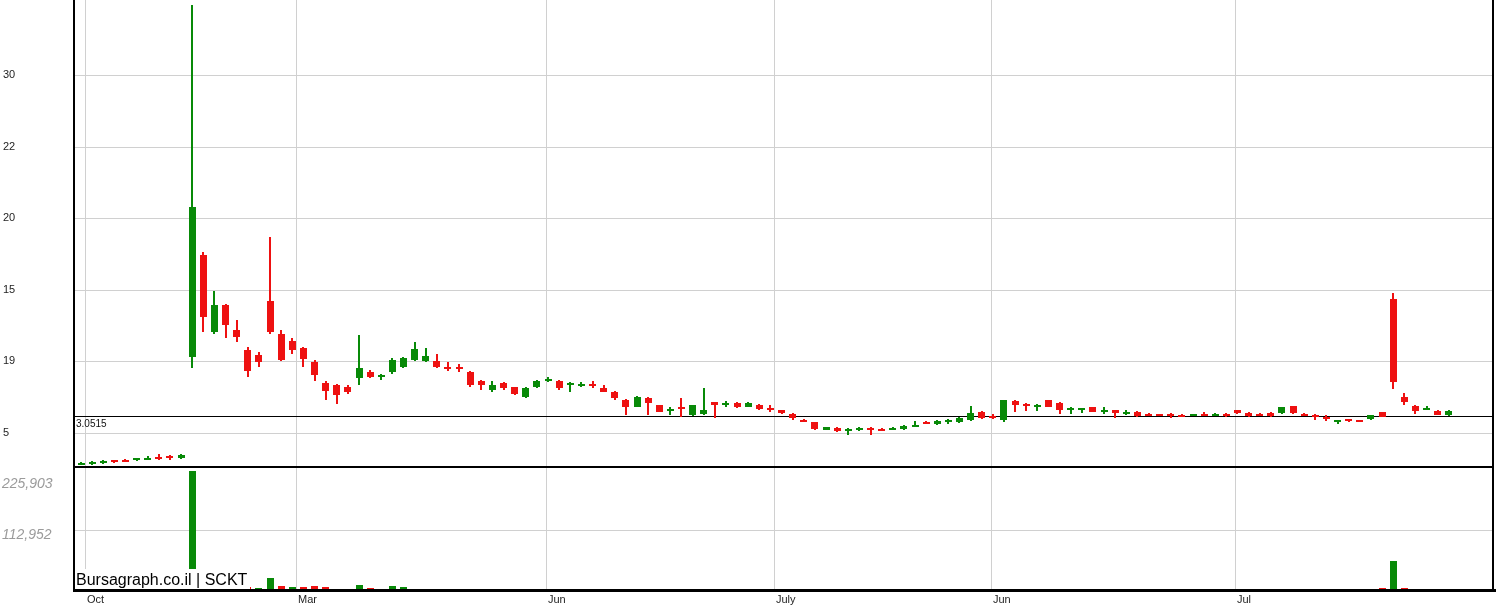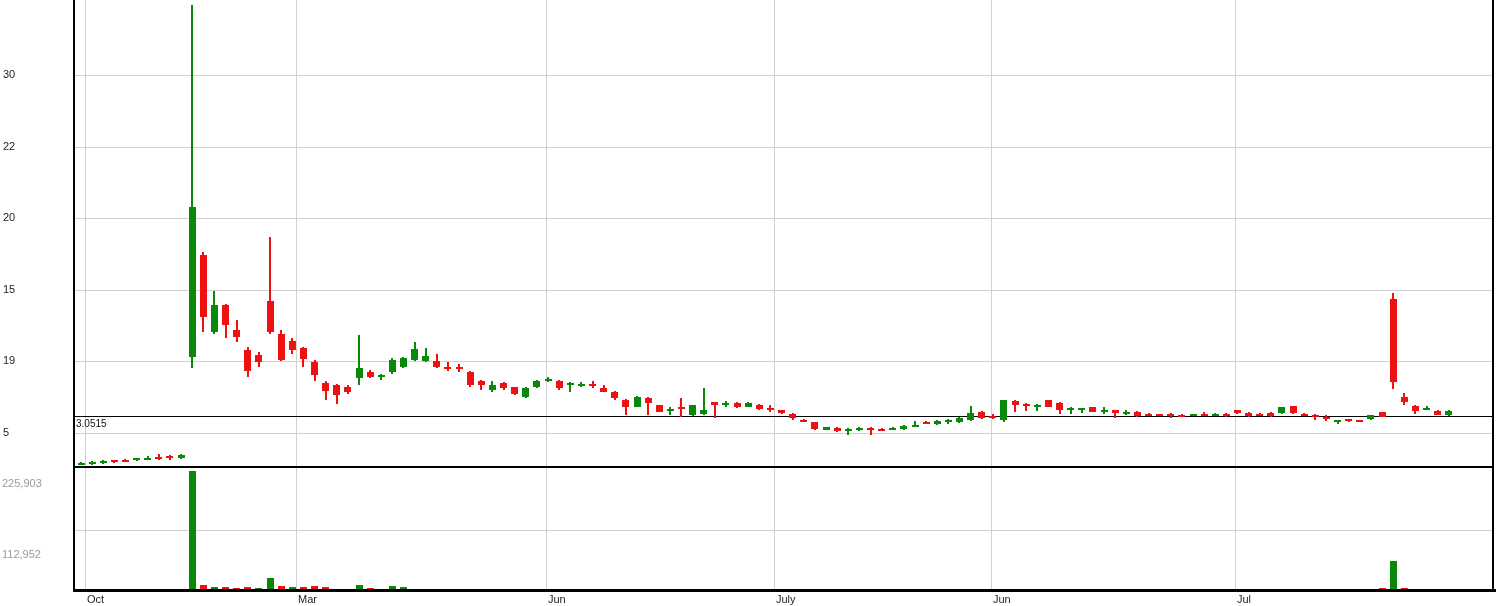--- a/index.html
+++ b/index.html
@@ -3,21 +3,21 @@
 <meta charset="utf-8">
 <style>
   html,body{margin:0;padding:0;background:#fff;}
   .screen{position:relative;width:1496px;height:606px;background:#ffffff;overflow:hidden;
           font-family:"Liberation Sans",sans-serif;}
   .abs{position:absolute;}
   .gridline-h{position:absolute;height:1px;background:#d0d0d0;}
   .gridline-v{position:absolute;width:1px;background:#d0d0d0;}
   .axisline{position:absolute;background:#000;}
   .tick-label{position:absolute;font-size:11px;color:#1e1e1e;white-space:nowrap;line-height:13px;}
-  .vol-label{position:absolute;font-size:11px;color:#9b9b9b;white-space:nowrap;line-height:13px;}
+  .vol-label{position:absolute;font-size:14px;color:#9b9b9b;white-space:nowrap;line-height:13px;font-style:italic;}
   .month-label{position:absolute;font-size:11px;color:#1e1e1e;white-space:nowrap;line-height:12px;}
   .candle-wick{position:absolute;width:2px;}
   .candle-body{position:absolute;width:7px;}
   .vbar{position:absolute;width:7px;}
   .lastprice-line{position:absolute;height:1px;background:#000;}
   .lastprice-label{position:absolute;font-size:10px;color:#111;line-height:12px;}
   .watermark{position:absolute;left:76px;top:569px;font-size:16px;color:#000;
              background:#fff;line-height:21px;padding:0 3px 0 0;z-index:6;white-space:nowrap;}
 </style>
 </head>
@@ -32,21 +32,21 @@
       <div class="gridline-h" style="left: 75px; top: 218px; width: 1418px; background: rgb(208, 208, 208);"></div>
       <div class="tick-label" style="left: 3px; top: 211px; color: rgb(30, 30, 30);">20</div>
       <div class="gridline-h" style="left: 75px; top: 289.5px; width: 1418px; background: rgb(208, 208, 208);"></div>
       <div class="tick-label" style="left: 3px; top: 282.5px; color: rgb(30, 30, 30);">15</div>
       <div class="gridline-h" style="left: 75px; top: 361px; width: 1418px; background: rgb(208, 208, 208);"></div>
       <div class="tick-label" style="left: 3px; top: 354px; color: rgb(30, 30, 30);">19</div>
       <div class="gridline-h" style="left: 75px; top: 432.5px; width: 1418px; background: rgb(208, 208, 208);"></div>
       <div class="tick-label" style="left: 3px; top: 425.5px; color: rgb(30, 30, 30);">5</div>
       <div class="gridline-h" style="left: 75px; top: 530px; width: 1418px; background: rgb(208, 208, 208);"></div>
       <div class="vol-label" style="left: 2px; top: 477px; color: rgb(155, 155, 155);">225,903</div>
-      <div class="vol-label" style="left: 2px; top: 548px; color: rgb(155, 155, 155);">112,952</div>
+      <div class="vol-label" style="left: 2px; top: 528px; color: rgb(155, 155, 155);">112,952</div>
       <div class="gridline-v" style="left: 85px; top: 0px; height: 589px; background: rgb(208, 208, 208);"></div>
       <div class="month-label" style="left: 87px; top: 593px; color: rgb(30, 30, 30);">Oct</div>
       <div class="gridline-v" style="left: 296px; top: 0px; height: 589px; background: rgb(208, 208, 208);"></div>
       <div class="month-label" style="left: 298px; top: 593px; color: rgb(30, 30, 30);">Mar</div>
       <div class="gridline-v" style="left: 546px; top: 0px; height: 589px; background: rgb(208, 208, 208);"></div>
       <div class="month-label" style="left: 548px; top: 593px; color: rgb(30, 30, 30);">Jun</div>
       <div class="gridline-v" style="left: 774px; top: 0px; height: 589px; background: rgb(208, 208, 208);"></div>
       <div class="month-label" style="left: 776px; top: 593px; color: rgb(30, 30, 30);">July</div>
       <div class="gridline-v" style="left: 991px; top: 0px; height: 589px; background: rgb(208, 208, 208);"></div>
       <div class="month-label" style="left: 993px; top: 593px; color: rgb(30, 30, 30);">Jun</div>
@@ -318,18 +318,19 @@
       <div class="candle-wick" style="left: 1425.52px; top: 406.045px; height: 4.29px; background: rgb(8, 138, 8); z-index: 3;"></div>
       <div class="candle-body" style="left: 1423.02px; top: 407.904px; height: 2px; background: rgb(8, 138, 8); z-index: 4;"></div>
       <div class="candle-wick" style="left: 1436.64px; top: 410.335px; height: 5.005px; background: rgb(238, 17, 17); z-index: 3;"></div>
       <div class="candle-body" style="left: 1434.14px; top: 411.05px; height: 3.575px; background: rgb(238, 17, 17); z-index: 4;"></div>
       <div class="candle-wick" style="left: 1447.76px; top: 410.335px; height: 5.72px; background: rgb(8, 138, 8); z-index: 3;"></div>
       <div class="candle-body" style="left: 1445.26px; top: 411.05px; height: 4.29px; background: rgb(8, 138, 8); z-index: 4;"></div>
     </div>
 
   <div class="lastprice-label" style="left:76px;top:418px;z-index:5;">3.0515</div>
 
+  <div class="watermark">Bursagraph.co.il | SCKT</div>
 
   <div class="axisline" style="left:73px;top:0;width:2px;height:591px;z-index:7;"></div>
   <div class="axisline" style="left:1492px;top:0;width:2px;height:591px;z-index:7;"></div>
   <div class="axisline" style="left:74px;top:466px;width:1419px;height:2px;z-index:7;"></div>
   <div class="axisline" style="left:73px;top:589px;width:1423px;height:3px;z-index:7;"></div>
 </div>
 
 </body></html>

